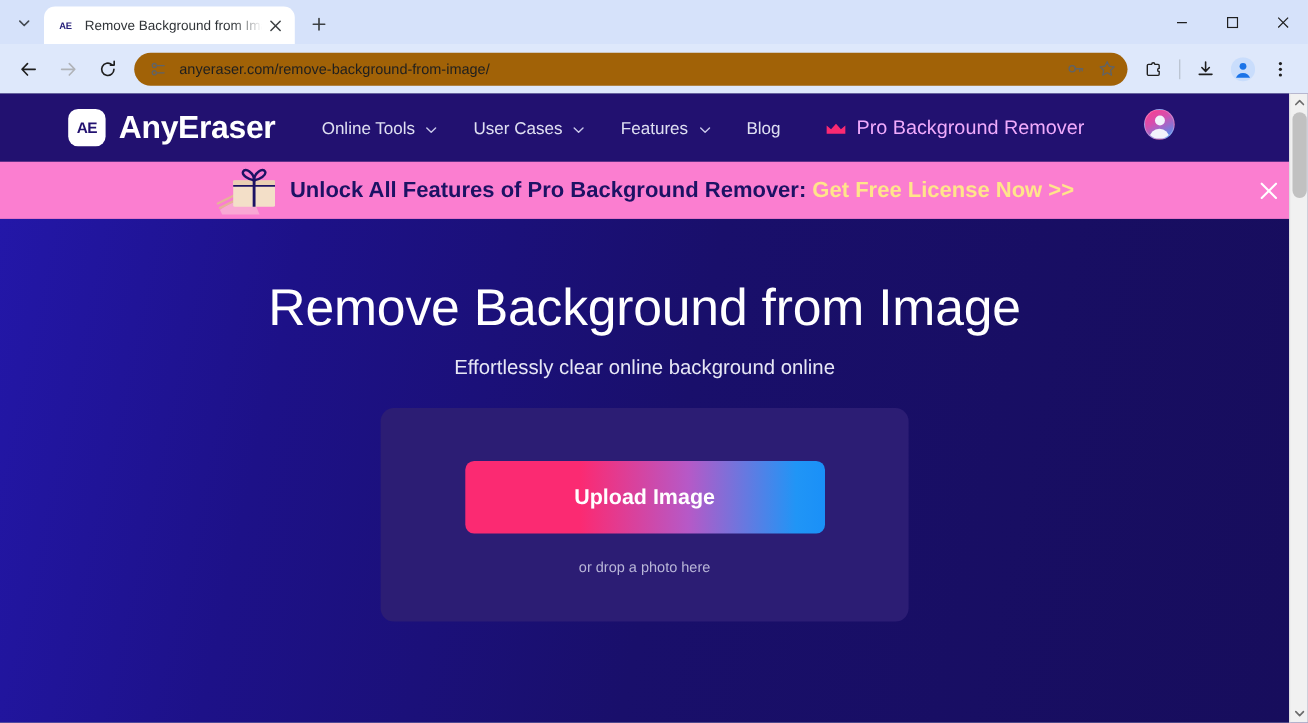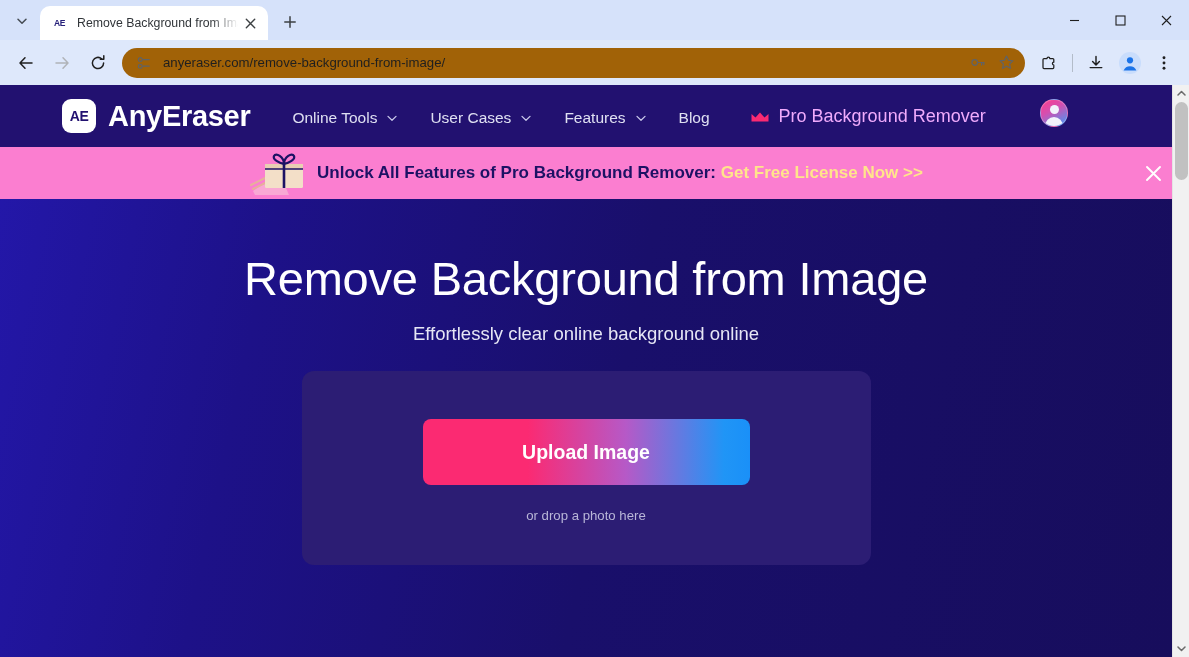--- a/index.html
+++ b/index.html
@@ -138,21 +138,21 @@
   }
 
   
   .banner {
     height: 52px; background: #fb7ed0; display: flex; align-items: center;
     justify-content: center; position: relative; overflow: hidden;
   }
   .banner-inner { display: flex; align-items: center; }
   .gift { width: 62px; height: 52px; position: relative; flex: 0 0 62px; margin-right: 6px;}
   .banner-text {
-    font-size: 17px; color: #1c1264; font-weight: 600; white-space: nowrap;
+    font-size: 20px; color: #1c1264; font-weight: 600; white-space: nowrap;
   }
   .banner-cta { color: #ffe58a; font-weight: 600; }
   .banner-close {
     position: absolute; right: 8px; top: 50%; transform: translateY(-50%);
     width: 22px; height: 22px; display: flex; align-items: center;
     justify-content: center; cursor: pointer;
   }
 
   
   .hero {
@@ -161,21 +161,21 @@
     display: flex; flex-direction: column; align-items: center;
     padding-top: 52px;
   }
   .hero h1 {
     font-size: 47px; color: #ffffff; font-weight: normal; letter-spacing: -0.2px;
   }
   .hero .sub {
     margin-top: 17px; font-size: 18.5px; color: #e6e6f5; font-weight: normal;
   }
   .upload-card {
-    margin-top: 26px; width: 569px; height: 194px;
+    margin-top: 26px; width: 480px; height: 194px;
     background: #2c1d74; border-radius: 12px;
     display: flex; flex-direction: column; align-items: center;
     padding-top: 48px;
   }
   .upload-btn {
     width: 327px; height: 66px; border-radius: 8px; border: none;
     background: linear-gradient(90deg, #fb2a72 0%, #fb2a72 32%, #b659c7 62%, #2095f6 92%, #1a90f8 100%);
     color: #ffffff; font-size: 19.5px; font-weight: bold; cursor: pointer;
     font-family: "Liberation Sans", sans-serif;
   }

